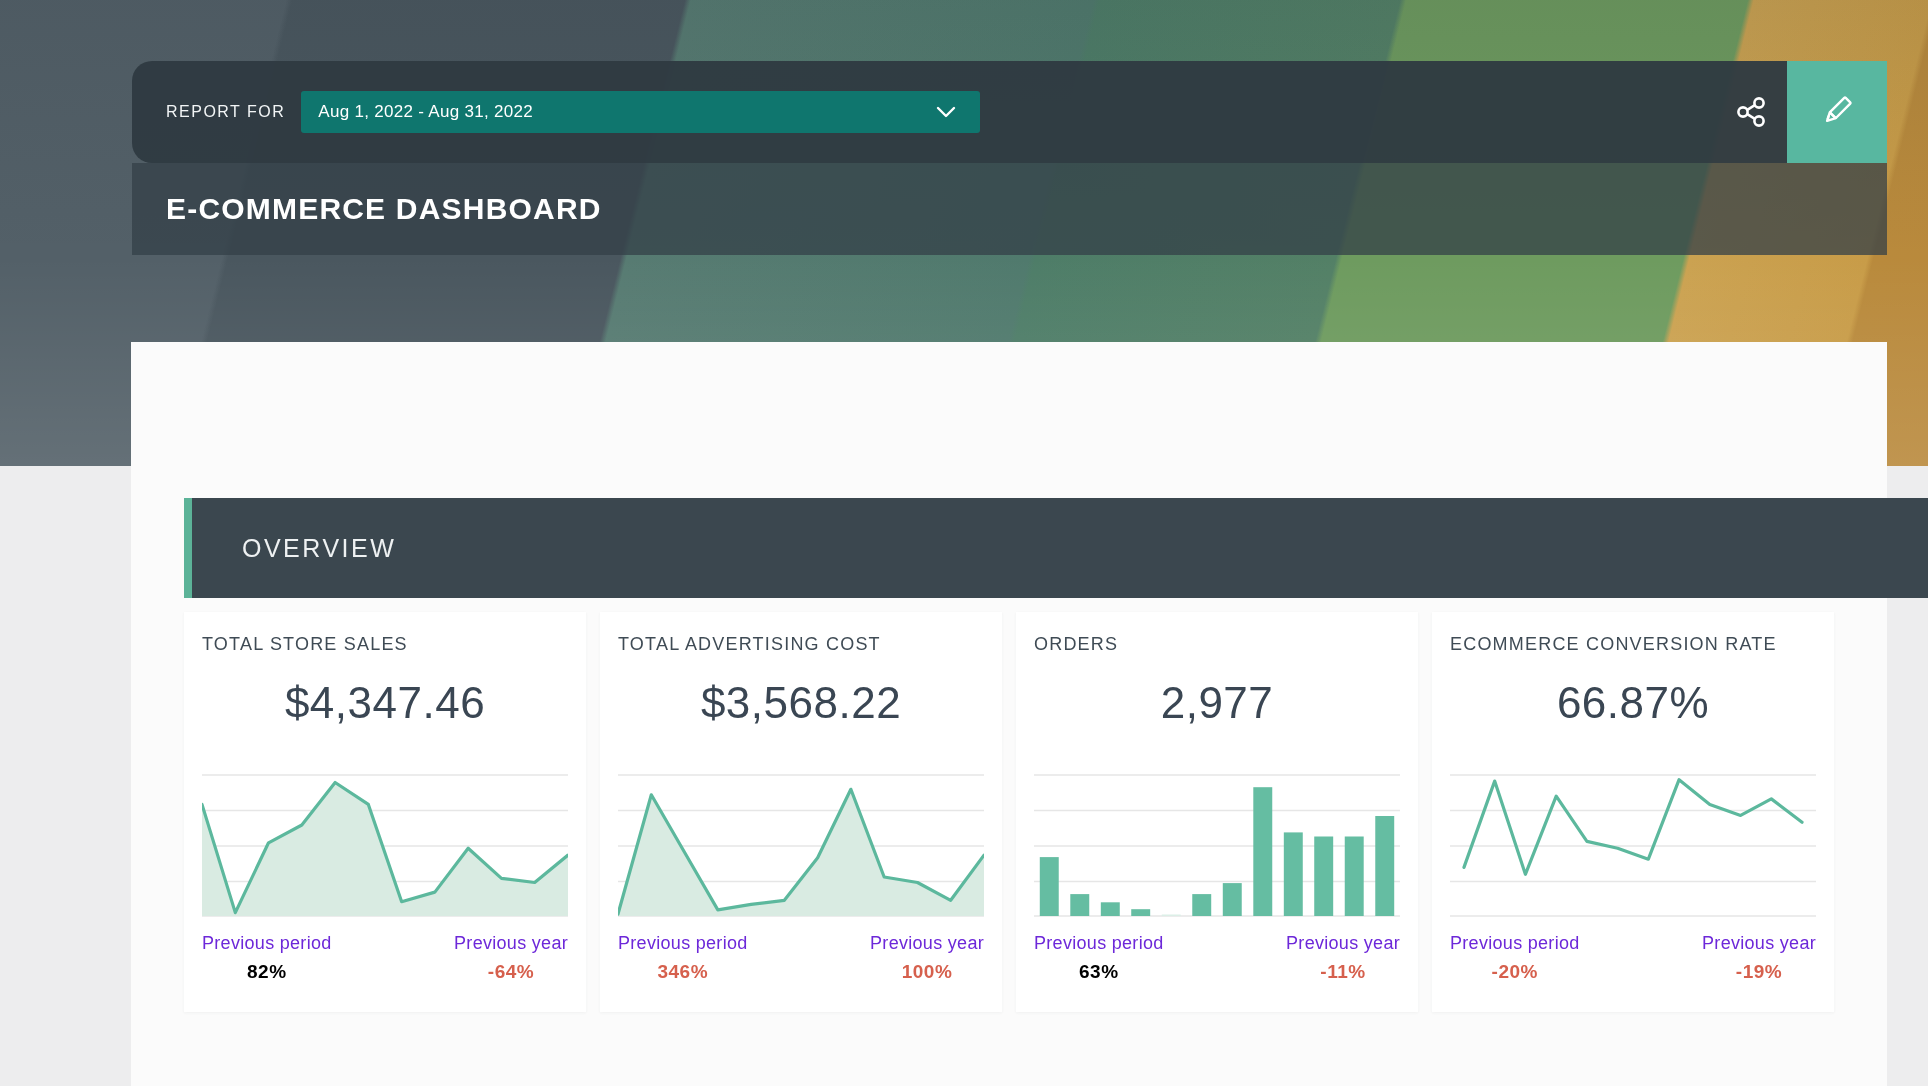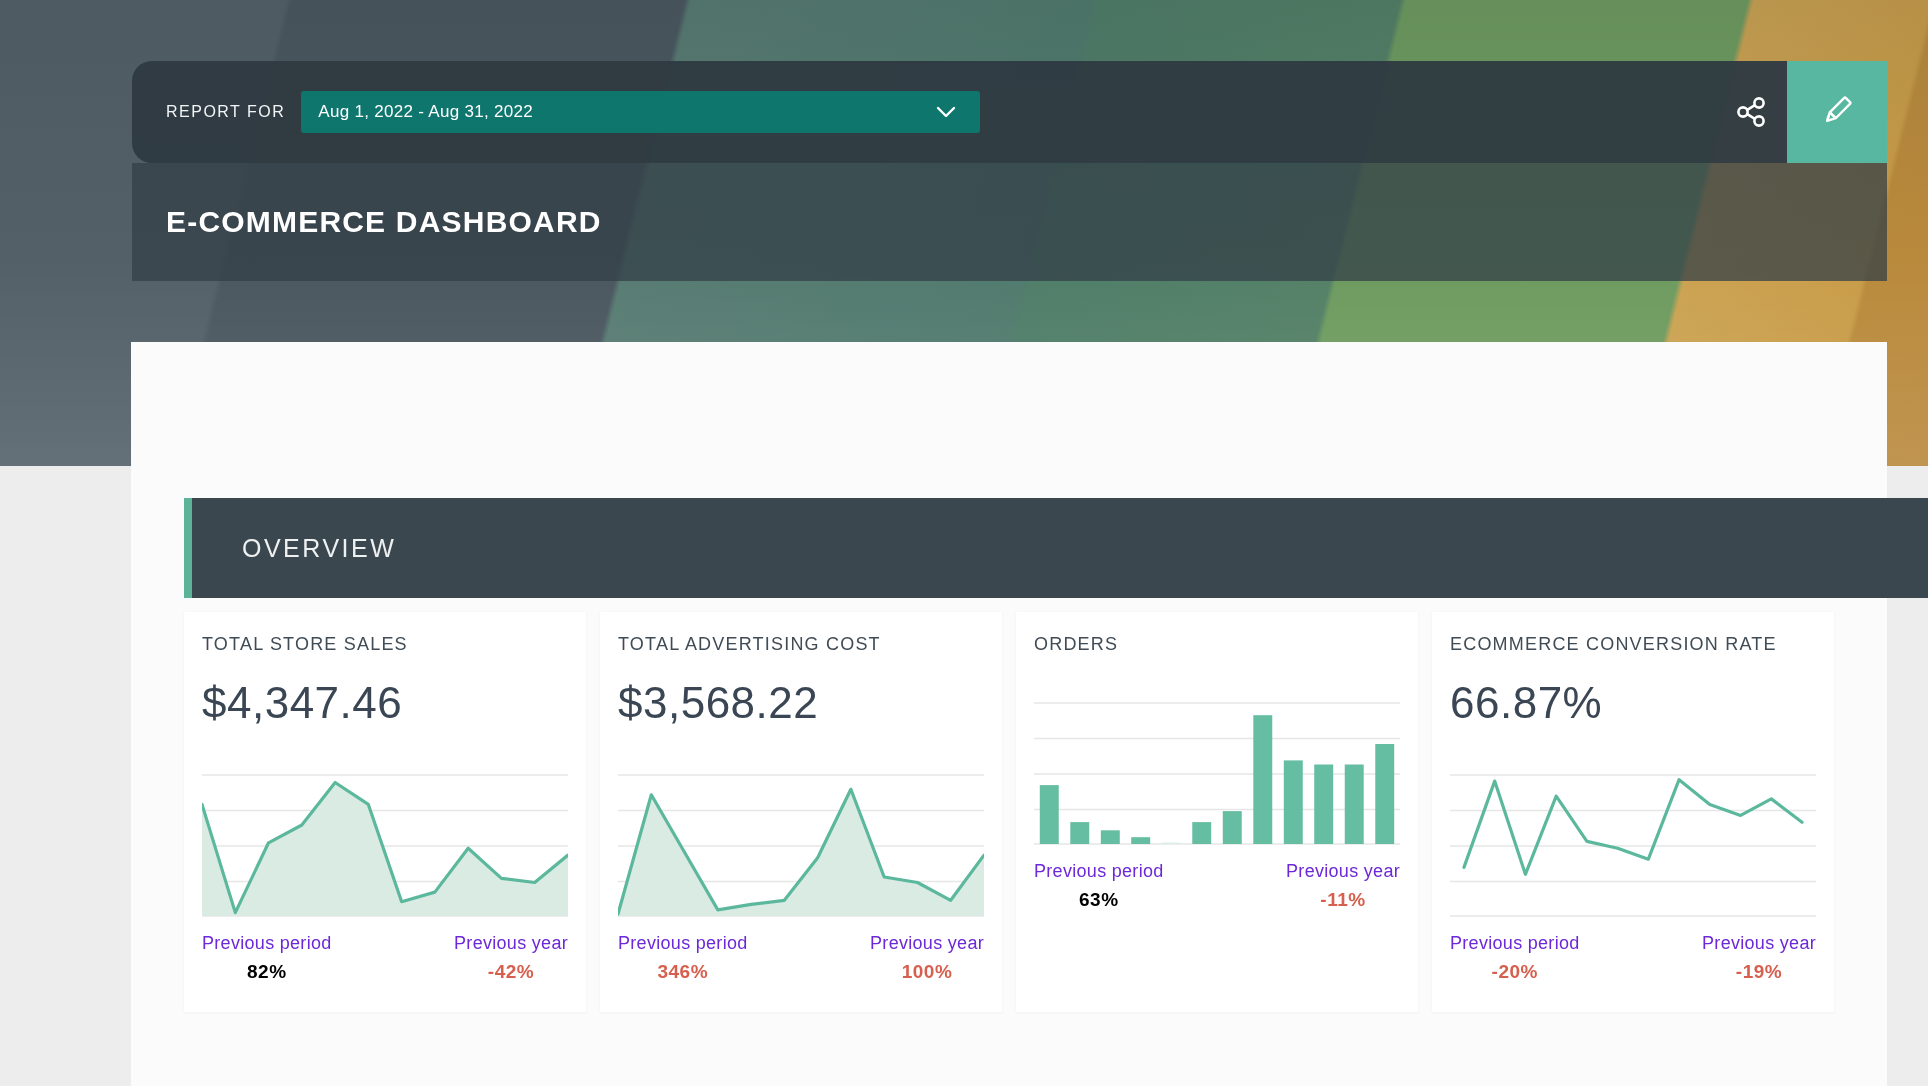--- a/index.html
+++ b/index.html
@@ -41,21 +41,21 @@
   }
   .date-select .value { margin-left:17px; color:#ffffff; font-size:17px; letter-spacing:0.3px; }
   .date-select .chev { position:absolute; right:24px; top:14px; }
   .icon-share { position:absolute; right:118px; top:33px; width:36px; height:36px; cursor:pointer; }
   .edit-btn {
     position:absolute; right:0; top:0; width:100px; height:102px;
     background:#58b7a0; border:none; cursor:pointer;
     display:flex; align-items:center; justify-content:center;
   }
   .header-row2 {
-    height:118px; background:rgba(51,63,71,0.74);
+    height:92px; background:rgba(51,63,71,0.74);
     display:flex; align-items:center;
   }
   .page-title {
     margin-left:34px; color:#ffffff; font-size:30px; font-weight:bold; letter-spacing:1.2px;
   }
 
   
   .panel {
     position:absolute; left:131px; top:342px; width:1756px; height:744px;
     background:#fbfbfb;
@@ -67,21 +67,21 @@
   }
   .overview-title { margin-left:50px; color:#eef1f2; font-size:25px; letter-spacing:2.5px; }
 
   .cards { position:absolute; left:53px; top:270px; width:1650px; display:flex; gap:14px; }
   .card {
     flex:1; height:400px; background:#ffffff;
     box-shadow:0 1px 3px rgba(40,50,60,0.05);
     padding:0 18px;
   }
   .card-title { padding-top:22px; font-size:18px; letter-spacing:1.2px; color:#3f4b55; }
-  .card-value { margin-top:24px; text-align:left; font-size:44px; line-height:48px; color:#3a4653; letter-spacing:0.5px; }
+  .card-value { margin-top:24px; text-align:center; font-size:44px; line-height:48px; color:#3a4653; letter-spacing:0.5px; }
   .spark { margin-top:47px; height:143px; }
   .spark svg { display:block; width:100%; height:143px; }
   .compare { margin-top:16px; display:flex; justify-content:space-between; }
   .cmp { display:inline-block; text-align:center; }
   .cmp-label { font-size:18px; color:#6d28d9; letter-spacing:0.3px; }
   .cmp-pct { margin-top:7px; font-size:19px; font-weight:bold; letter-spacing:0.5px; }
   .cmp-pct.pos { color:#000000; }
   .cmp-pct.neg { color:#d6604d; }
 </style>
 </head>
@@ -147,21 +147,21 @@
             <polyline points="0.0,30.4 33.4,138.6 66.7,68.8 100.1,51.0 133.5,8.5 166.8,30.4 200.2,127.7 233.5,118.1 266.9,74.2 300.3,104.4 333.6,108.5 367.0,81.1" fill="none" stroke="#5cb89d" stroke-width="3.2" stroke-linejoin="round" stroke-linecap="round"></polyline>
           </svg>
         </div>
       <div class="compare">
         <span class="cmp">
           <div class="cmp-label">Previous period</div>
           <div class="cmp-pct pos">82%</div>
         </span>
         <span class="cmp">
           <div class="cmp-label">Previous year</div>
-          <div class="cmp-pct neg">-42%</div>
+          <div class="cmp-pct neg">-64%</div>
         </span>
       </div>
     </div>
 
     <div class="card">
       <div class="card-title">TOTAL ADVERTISING COST</div>
       <div class="card-value">$3,568.22</div>
       <div class="spark">
           <svg viewBox="0 0 367 143" preserveAspectRatio="none">
             <line x1="0" y1="1" x2="367" y2="1" stroke="#e6e6e6" stroke-width="1.4"></line>
@@ -180,20 +180,21 @@
         </span>
         <span class="cmp">
           <div class="cmp-label">Previous year</div>
           <div class="cmp-pct neg">100%</div>
         </span>
       </div>
     </div>
 
     <div class="card">
       <div class="card-title">ORDERS</div>
+      <div class="card-value">2,977</div>
       <div class="spark">
           <svg viewBox="0 0 367 143" preserveAspectRatio="none">
             <line x1="0" y1="1" x2="367" y2="1" stroke="#e6e6e6" stroke-width="1.4"></line>
             <line x1="0" y1="36.5" x2="367" y2="36.5" stroke="#e6e6e6" stroke-width="1.4"></line>
             <line x1="0" y1="72" x2="367" y2="72" stroke="#e6e6e6" stroke-width="1.4"></line>
             <line x1="0" y1="107.5" x2="367" y2="107.5" stroke="#e6e6e6" stroke-width="1.4"></line>
             <line x1="0" y1="142" x2="367" y2="142" stroke="#e6e6e6" stroke-width="1.4"></line>
             <rect x="5.8" y="83.1" width="19" height="58.9" fill="#65bda2"></rect>
             <rect x="36.4" y="120.1" width="19" height="21.9" fill="#65bda2"></rect>
             <rect x="67.0" y="128.3" width="19" height="13.7" fill="#65bda2"></rect>

